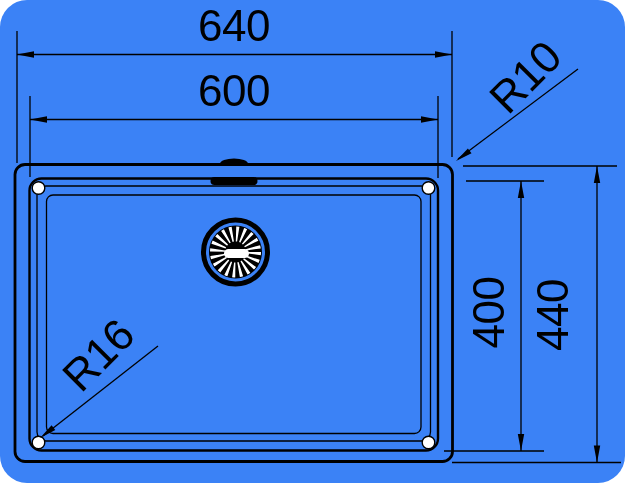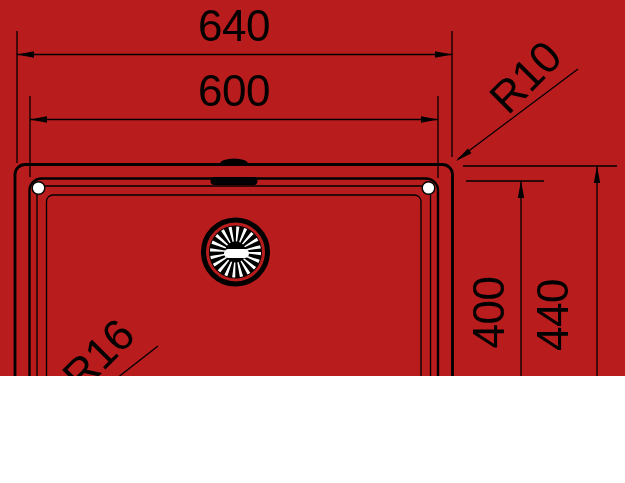--- a/index.html
+++ b/index.html
@@ -3,23 +3,24 @@
 <meta charset="utf-8">
 <style>
   html, body {
     margin: 0;
     padding: 0;
     background: #ffffff;
   }
   .drawing-canvas {
     position: relative;
     width: 625px;
-    height: 376px;
-    background: #b91c1c;
+    height: 483px;
+    background: #3b82f6;
     overflow: hidden;
+    border-radius: 27px;
   }
   svg { display: block; }
   .dim-text {
     font-family: "Liberation Sans", sans-serif;
     font-size: 44px;
     fill: #000000;
     letter-spacing: -0.5px;
   }
   .thin   { stroke: #000000; stroke-width: 1.3; fill: none; }
   .thick  { stroke: #000000; stroke-width: 2.8; fill: none; }

